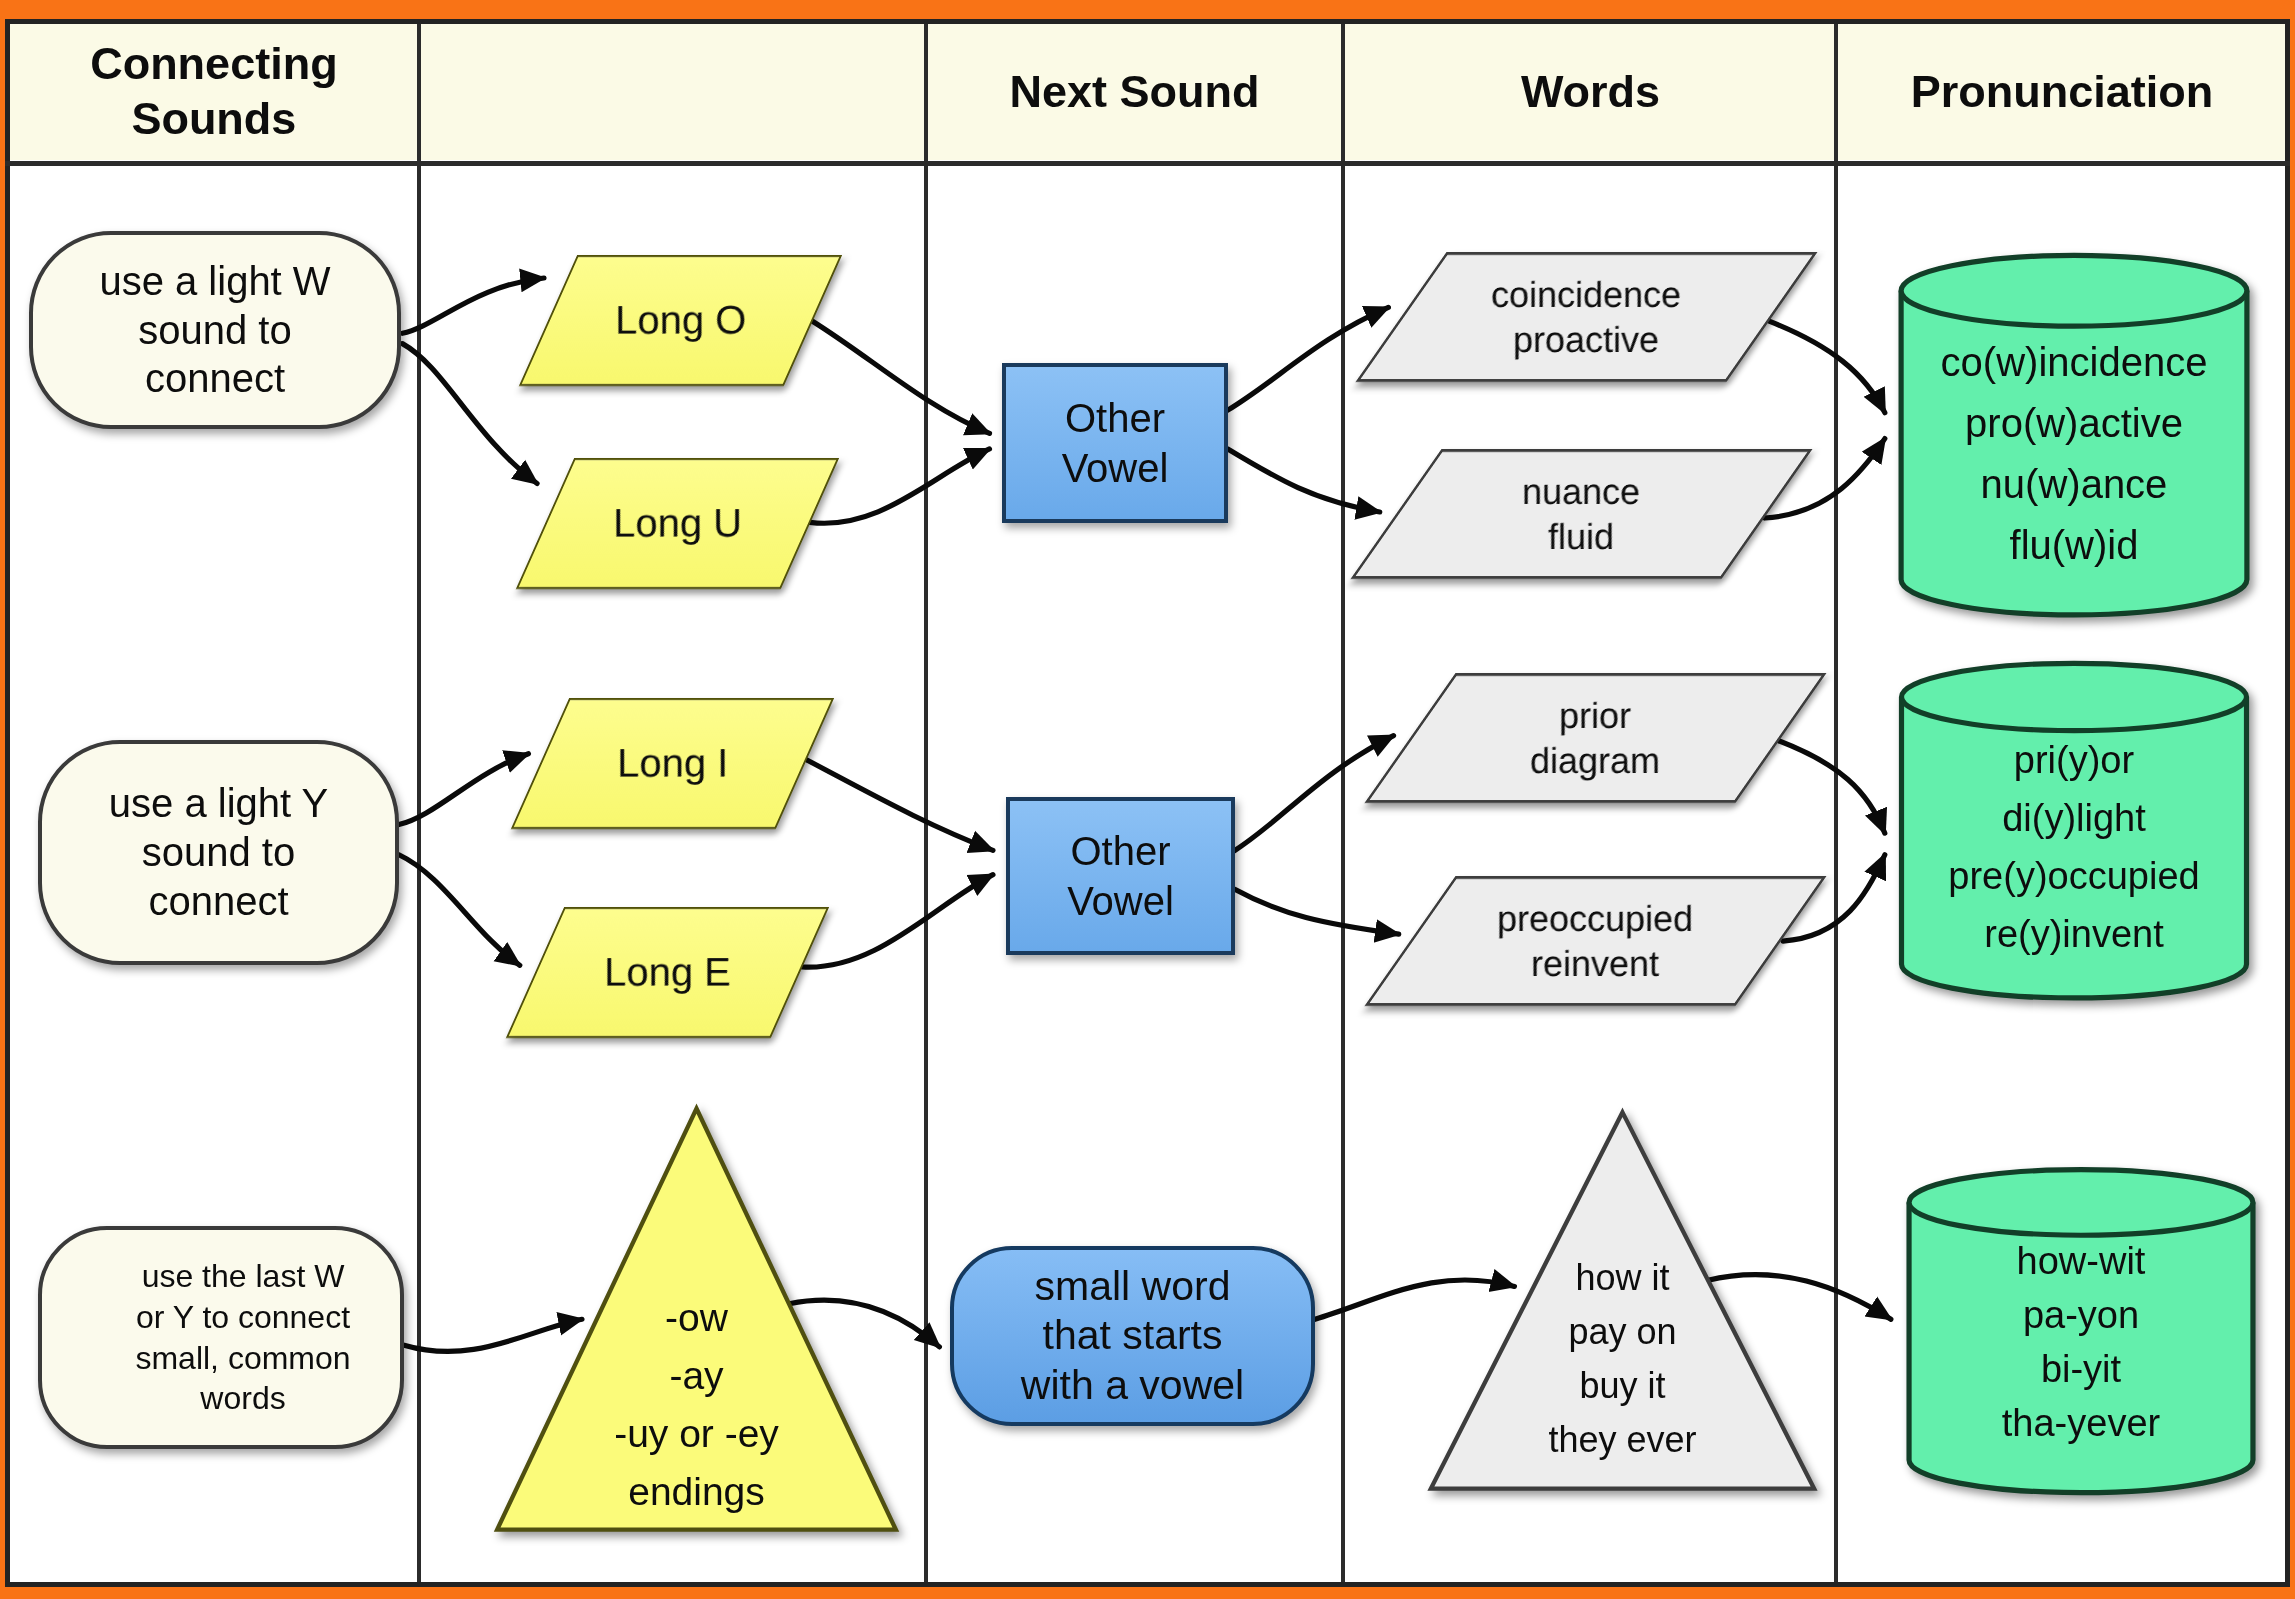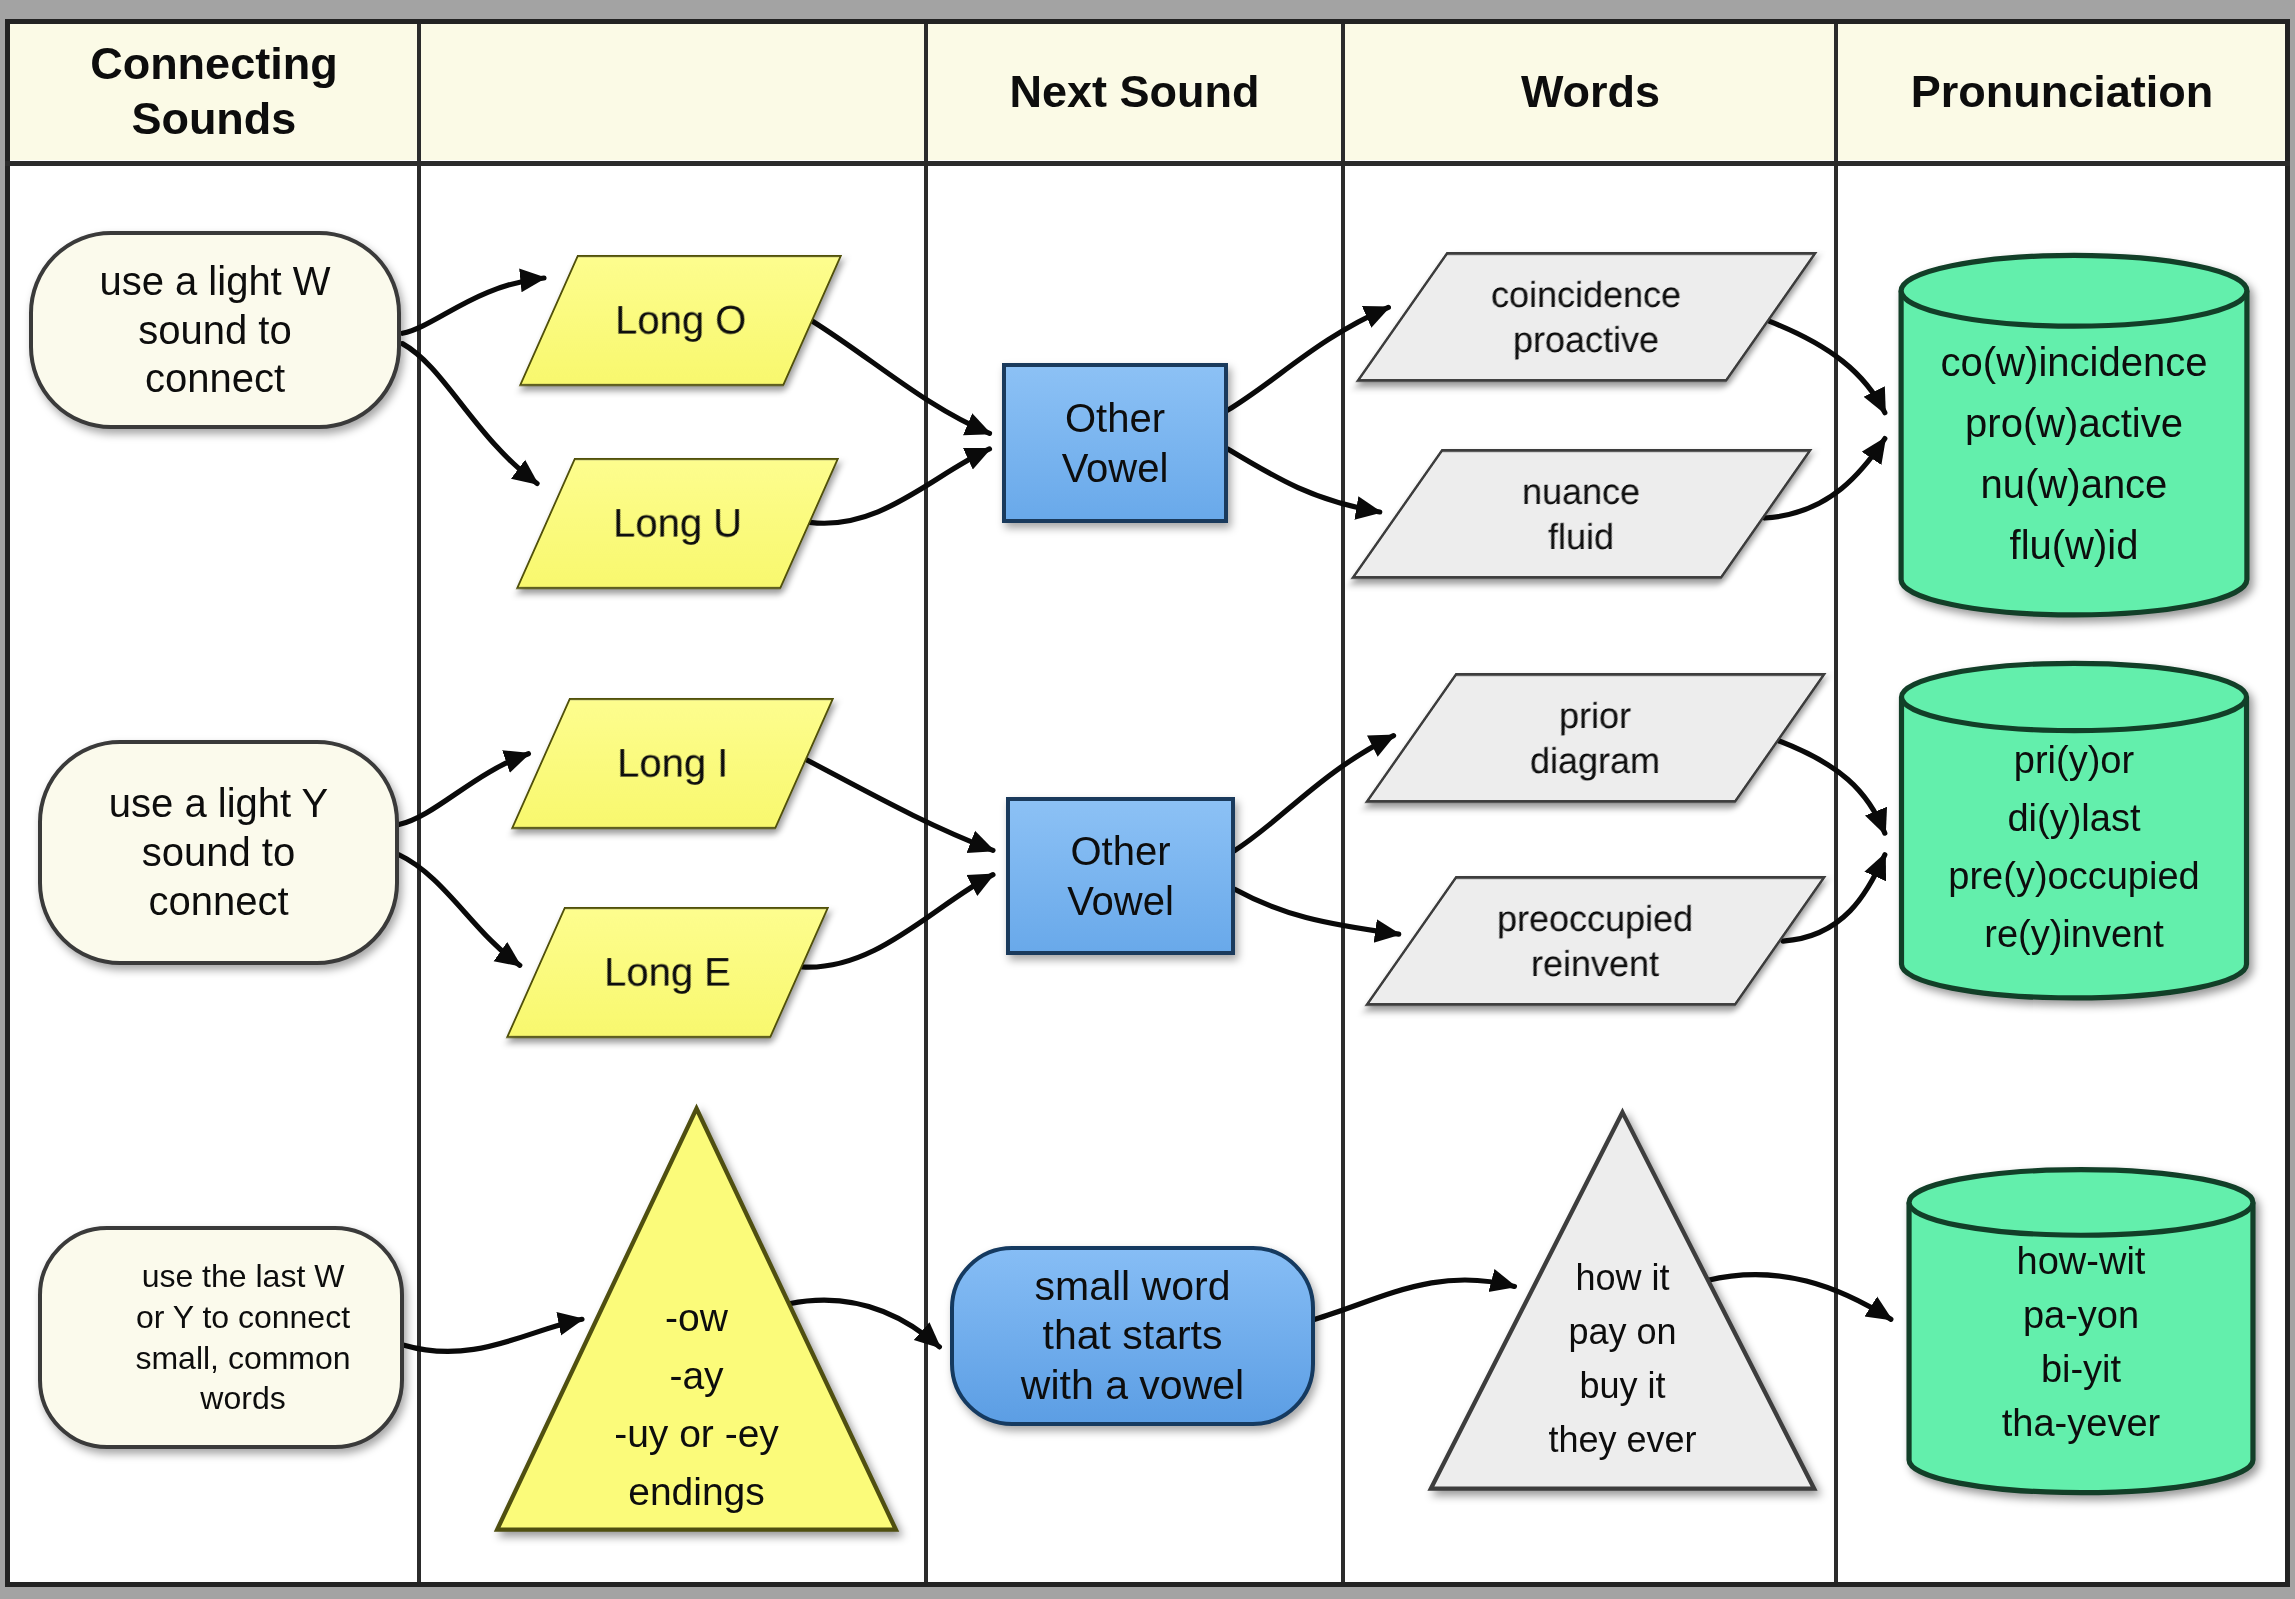--- a/index.html
+++ b/index.html
@@ -1,17 +1,17 @@
 <!DOCTYPE html>
 <html style="font-size:14px"><head>
 <meta charset="utf-8">
 <style>
   html,body{margin:0;padding:0;background:#ffffff;width:2295px;height:1599px;overflow:hidden;
             font-family:"Liberation Sans", sans-serif;color:#0d0d0d;}
-  .stage{position:relative;width:2295px;height:1599px;background:#a3a3a3;}
+  .stage{position:relative;width:2295px;height:1599px;background:#f97316;}
   .abs{position:absolute;box-sizing:border-box;}
   .txt{white-space:pre-line;text-align:center;}
   
   .outer{left:5.2px;top:19px;width:2285px;height:1568px;border:5.2px solid #232323;background:#ffffff;}
   .headbg{left:10.4px;top:24px;width:2275px;height:136px;background:#FBFAE6;}
   .hsep{left:5.2px;top:161px;width:2285px;height:5.2px;background:#2b2b2b;}
   .vline{top:24px;height:1558px;width:4.3px;background:#2b2b2b;}
   .hcell{top:24px;height:136px;display:flex;align-items:center;justify-content:center;
          font-size:45px;font-weight:bold;line-height:1.22;}
   
@@ -135,21 +135,21 @@
   </div>
   <div class="abs para para-g" style="left:1410px;top:876px;">
     <span class="inner txt">preoccupied
 reinvent</span>
   </div>
   <svg class="abs shadowed" style="left:1895px;top:659px;" width="358" height="345" viewBox="0 0 414 400">
     <path d="M7,44 V354 A200,39 0 0 0 407,354 V44" fill="#63EFAC" stroke="#123f28" stroke-width="6"></path>
     <ellipse cx="207" cy="44" rx="200" ry="39" fill="#63EFAC" stroke="#123f28" stroke-width="6"></ellipse>
   </svg>
   <div class="abs txt cyl-text r2" style="left:1895px;top:731px;width:358px;">pri(y)or
-di(y)last
+di(y)light
 pre(y)occupied
 re(y)invent</div>
 
   <div class="abs term small txt" style="left:38px;top:1226px;width:366px;height:223px;">use the last W
 or Y to connect
 small, common
 words</div>
   <svg class="abs shadowed" style="left:492px;top:1103px;" width="409" height="432" viewBox="0 0 474 500">
     <polygon points="237,6 468,494 6,494" fill="#FBFB7A" stroke="#4f4f10" stroke-width="5"></polygon>
   </svg>

